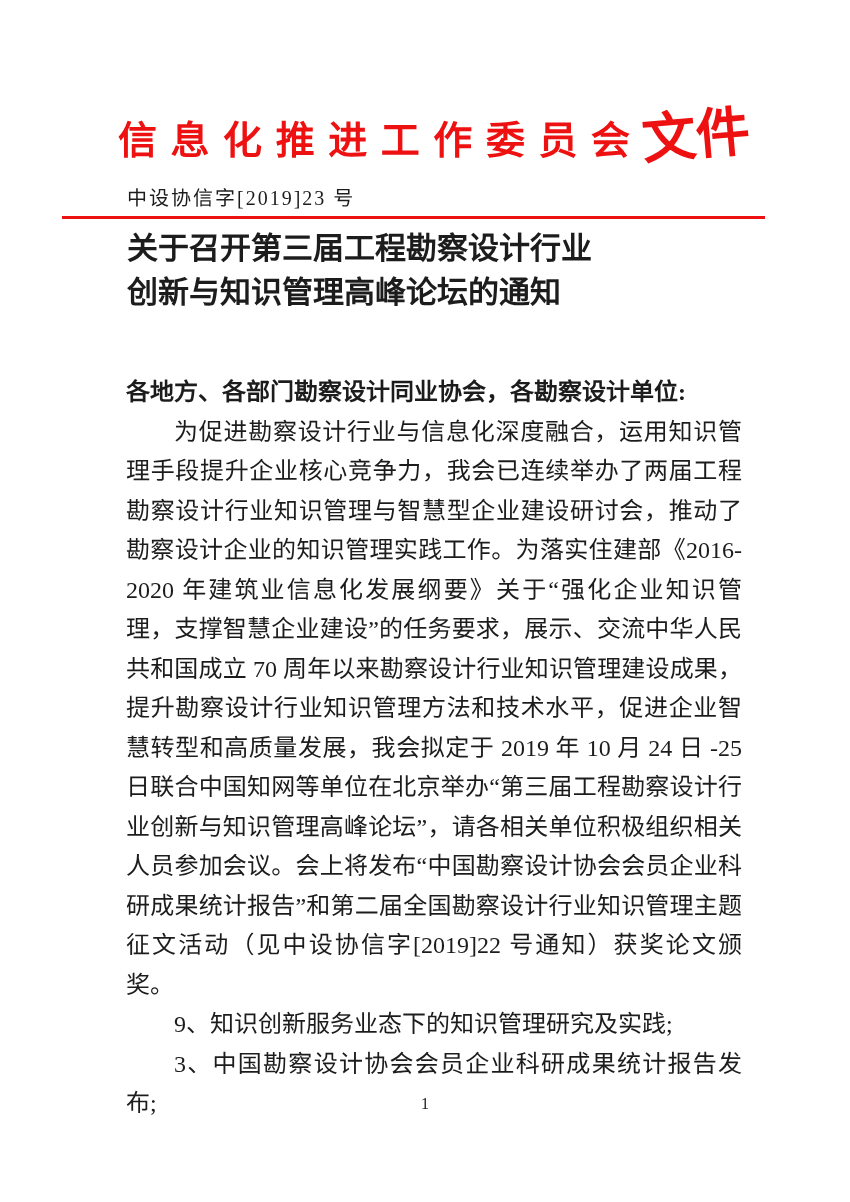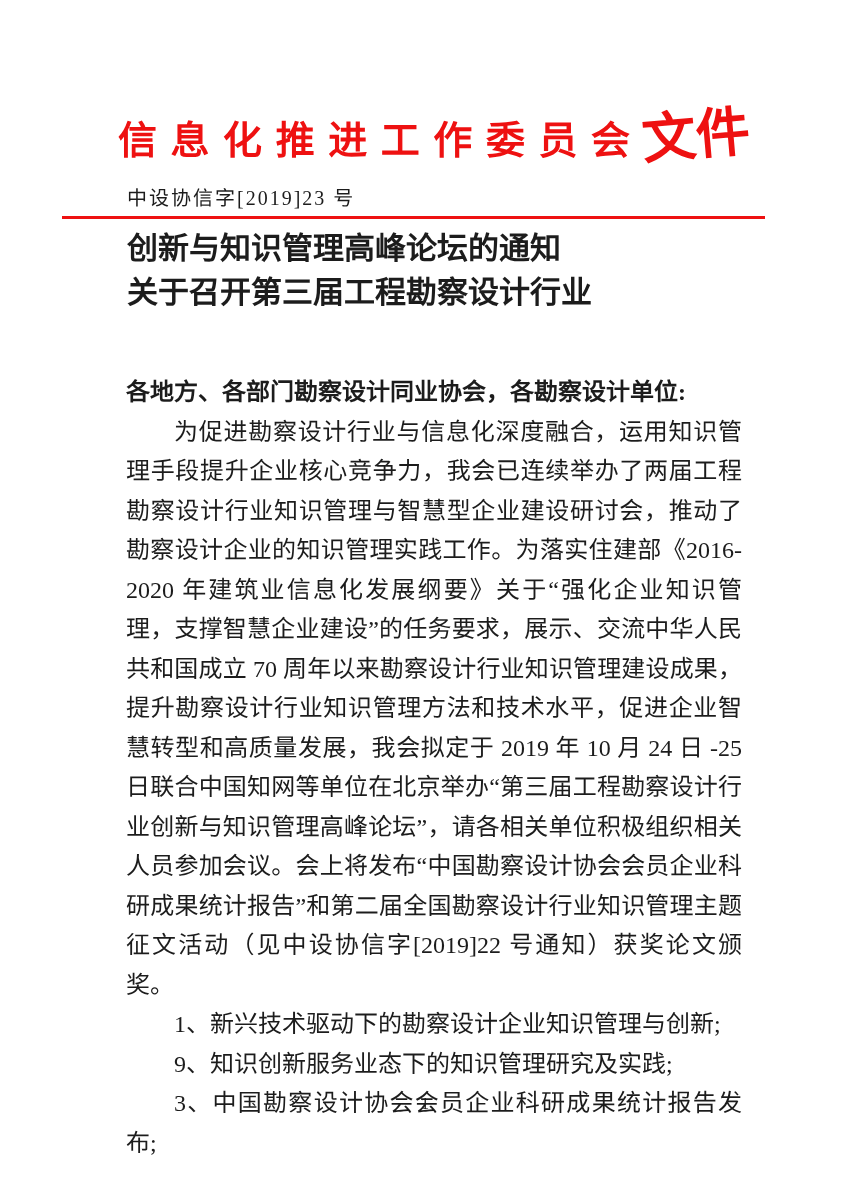--- a/index.html
+++ b/index.html
@@ -114,27 +114,26 @@
     <div class="doc-word">文件</div>
   </div>
 
   <div class="center-col">
     <div class="doc-number">中设协信字[2019]23 号</div>
   </div>
 
   <hr class="red-rule">
 
   <div class="center-col doc-title">
+    <div>关于召开第三届工程勘察设计行业</div>
     <div>创新与知识管理高峰论坛的通知</div>
-    <div>关于召开第三届工程勘察设计行业</div>
   </div>
 
   <div class="body-text">
     <div class="salutation">各地方、各部门勘察设计同业协会，各勘察设计单位:</div>
     <div class="para">为促进勘察设计行业与信息化深度融合，运用知识管理手段提升企业核心竞争力，我会已连续举办了两届工程勘察设计行业知识管理与智慧型企业建设研讨会，推动了勘察设计企业的知识管理实践工作。为落实住建部《2016-2020 年建筑业信息化发展纲要》关于“强化企业知识管理，支撑智慧企业建设”的任务要求，展示、交流中华人民共和国成立 70 周年以来勘察设计行业知识管理建设成果，提升勘察设计行业知识管理方法和技术水平，促进企业智慧转型和高质量发展，我会拟定于 2019 年 10 月 24 日 -25 日联合中国知网等单位在北京举办“第三届工程勘察设计行业创新与知识管理高峰论坛”，请各相关单位积极组织相关人员参加会议。会上将发布“中国勘察设计协会会员企业科研成果统计报告”和第二届全国勘察设计行业知识管理主题征文活动（见中设协信字[2019]22 号通知）获奖论文颁奖。</div>
-    <div class="para">1、新兴技术驱动下的勘察设计企业知识管理与创新;</div>
     <div class="para">9、知识创新服务业态下的知识管理研究及实践;</div>
     <div class="para">3、中国勘察设计协会会员企业科研成果统计报告发布;</div>
   </div>
 
   <div class="page-number">1</div>
 
 </div>
 
 </body></html>

